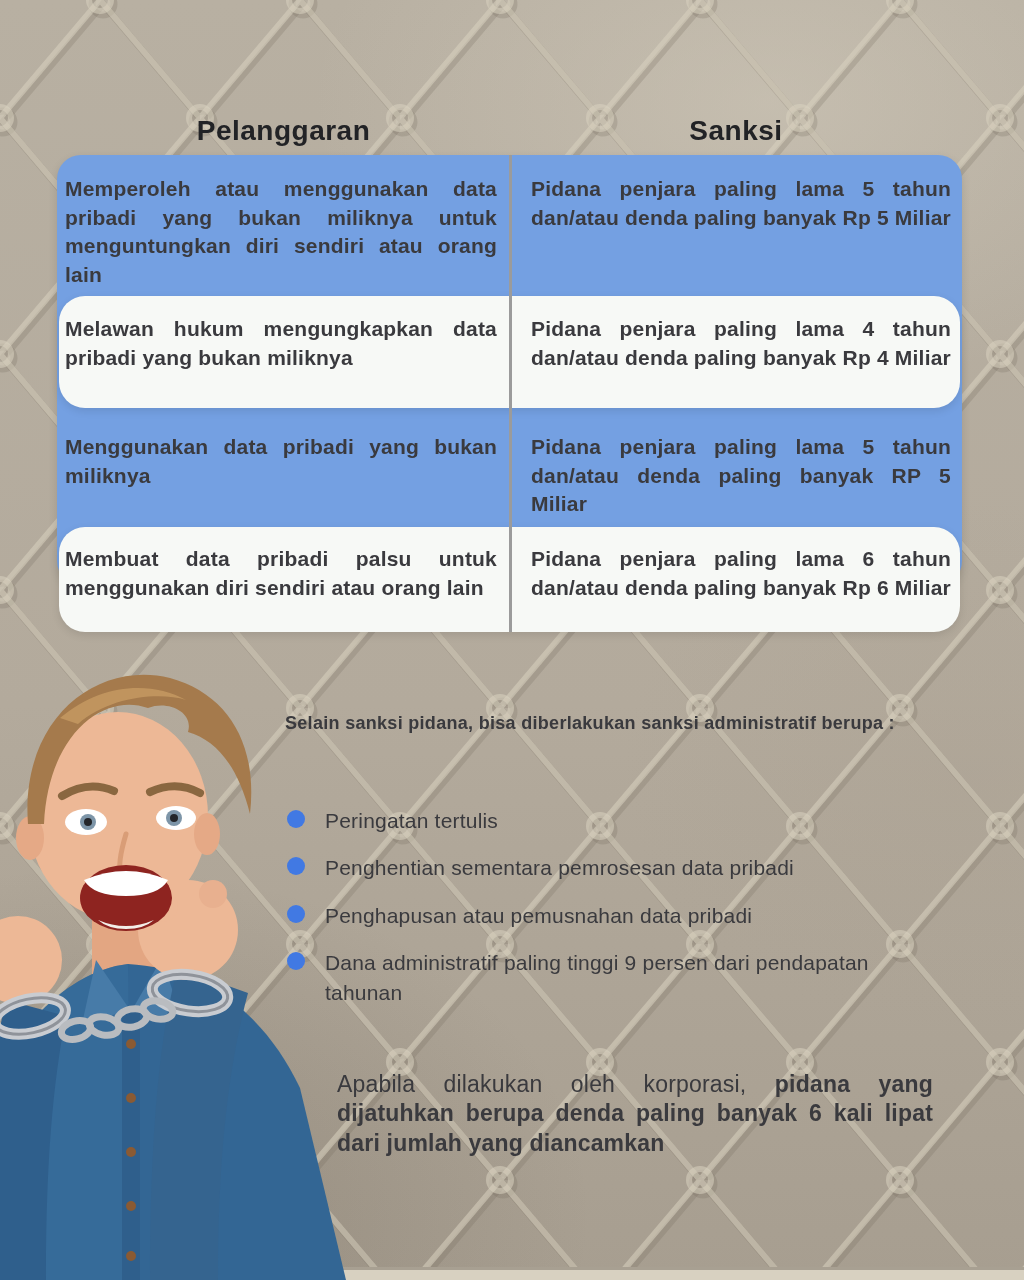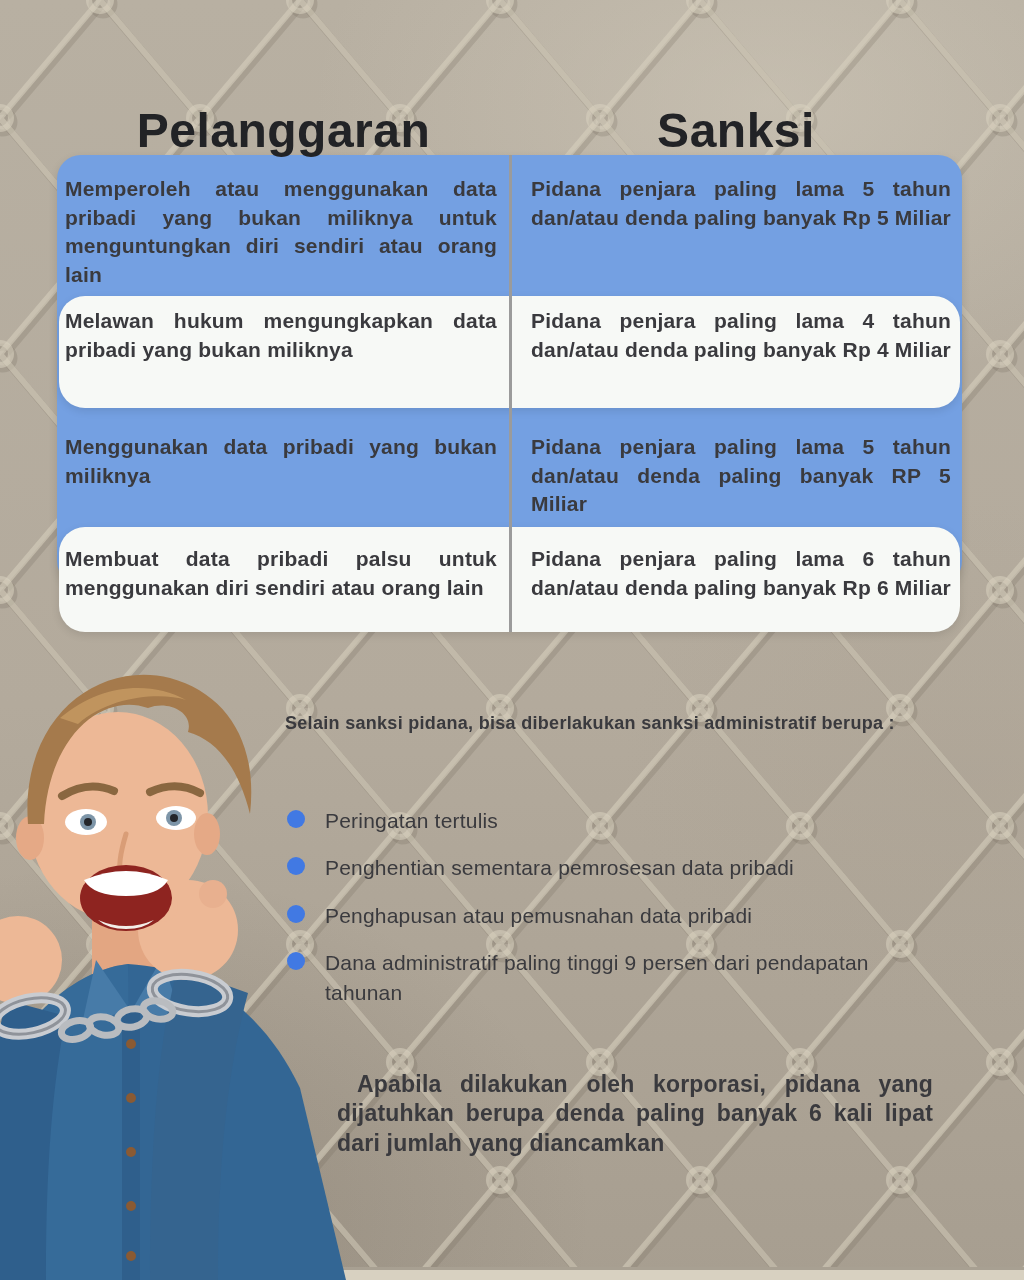--- a/index.html
+++ b/index.html
@@ -10,58 +10,58 @@
             radial-gradient(650px 420px at 75% 8%, rgba(214,207,192,.45), rgba(214,207,192,0) 70%),
             radial-gradient(700px 500px at 10% 95%, rgba(90,80,68,.25), rgba(90,80,68,0) 70%),
             radial-gradient(500px 380px at 95% 60%, rgba(170,160,145,.35), rgba(170,160,145,0) 70%),
             linear-gradient(180deg,#b8b0a2 0%,#b3aa9c 55%,#a79e90 100%);}
   .fence{position:absolute;inset:0;z-index:1;pointer-events:none;}
   .floor{position:absolute;left:0;bottom:0;width:1024px;height:10px;background:#d8d1c1;
          border-top:3px solid rgba(110,100,88,.45);z-index:2;}
 
   
   .col-header{position:absolute;top:108px;height:46px;z-index:5;
-              font-size:48px;font-weight:bold;color:#222326;letter-spacing:.5px;
+              font-size:28px;font-weight:bold;color:#222326;letter-spacing:.5px;
               text-align:center;line-height:46px;}
   .h-pelanggaran{left:57px;width:453px;}
   .h-sanksi{left:510px;width:452px;}
 
   
   .table{position:absolute;left:57px;top:155px;width:905px;height:477px;z-index:4;}
   .blue-panel{position:absolute;left:0;top:0;width:905px;height:430px;
               background:#74a0e2;border-radius:24px;box-shadow:0 4px 10px rgba(0,0,0,.12);}
   .white-row{position:absolute;left:2px;width:901px;background:#f7f9f6;border-radius:26px;
              box-shadow:0 3px 8px rgba(0,0,0,.10);}
   .white-row.r2{top:141px;height:112px;}
   .white-row.r4{top:372px;height:105px;}
   .divider{position:absolute;left:452px;top:0;width:3px;height:477px;
            background:#9b9b9b;z-index:6;}
   .cell{position:absolute;z-index:7;font-weight:bold;color:#3a3a3e;font-size:21px;
         line-height:1.36;text-align:justify;letter-spacing:.2px;}
   .cell.left{left:8px;width:432px;}
   .cell.right{left:474px;width:420px;}
-  .rowy1{top:20px;} .rowy2{top:152px;} .rowy3{top:278px;} .rowy4{top:390px;}
+  .rowy1{top:20px;} .rowy2{top:160px;} .rowy3{top:278px;} .rowy4{top:390px;}
 
   
   .admin-heading{position:absolute;left:285px;top:706px;width:680px;z-index:5;
                  font-size:18px;font-weight:bold;color:#3a3a3e;line-height:1.92;
                  letter-spacing:.3px;}
   .bullets{position:absolute;left:287px;top:806px;width:690px;z-index:5;
            list-style:none;margin:0;padding:0;}
   .bullets li{display:flex;align-items:flex-start;margin-bottom:18px;}
   .dot{flex:0 0 18px;width:18px;height:18px;border-radius:50%;background:#4179e3;
        margin-right:20px;margin-top:4px;}
   .bullet-text{font-size:21px;font-weight:normal;color:#3a3a3e;line-height:1.4;
                letter-spacing:.2px;max-width:610px;}
 
   
   .corp{position:absolute;left:337px;top:1070px;width:596px;z-index:5;
         font-size:23px;color:#3a3a3e;line-height:1.28;text-align:justify;
         letter-spacing:.2px;}
-  .corp .intro{font-weight:bold;margin-left:20px;}
+  .corp .intro{font-weight:normal;}
   .corp .bold{font-weight:bold;}
 
   
   .man{position:absolute;left:0;top:648px;width:346px;height:632px;z-index:3;overflow:hidden;}
 </style>
 </head>
 <body>
 
 <div class="canvas">
 

